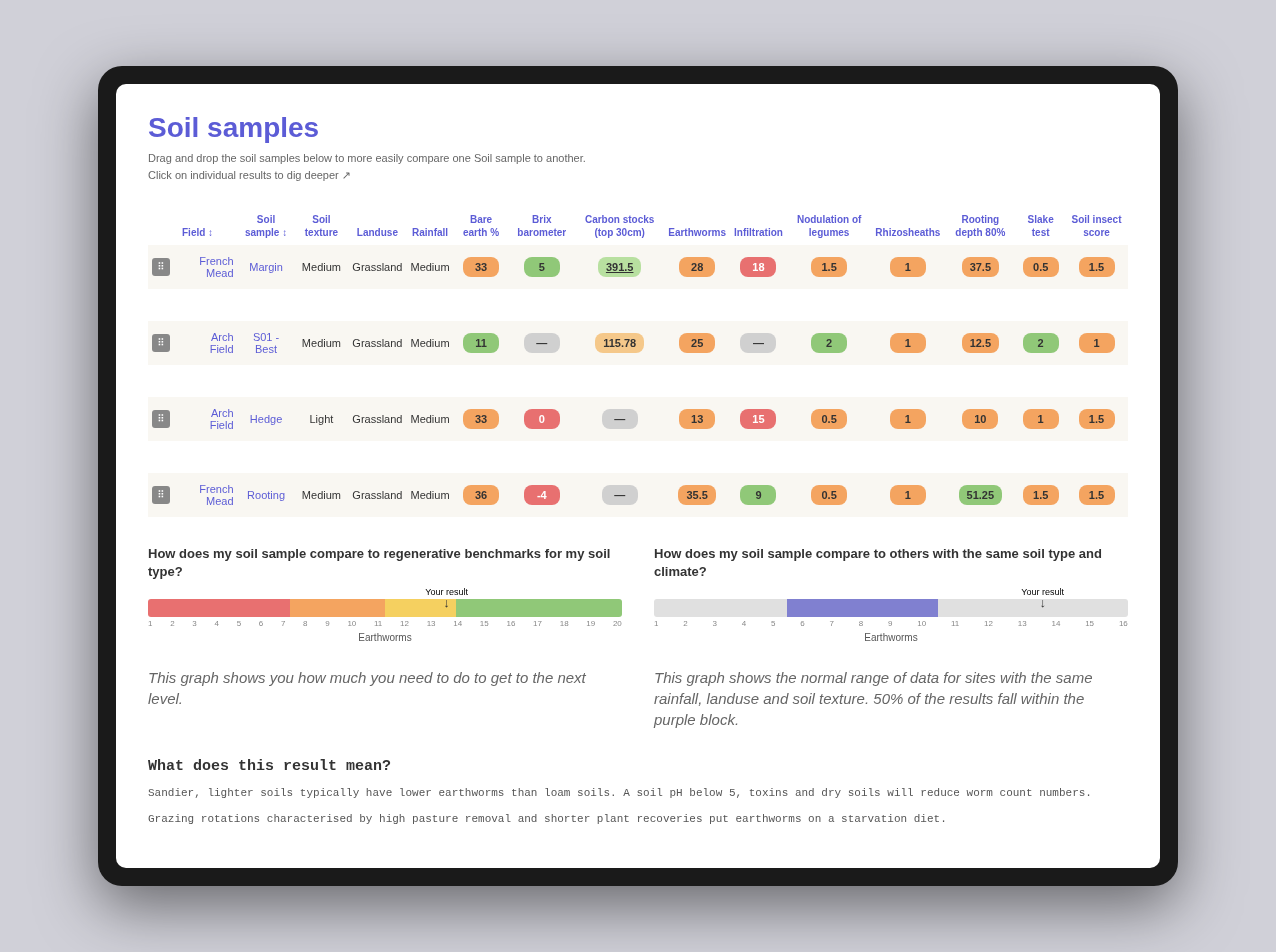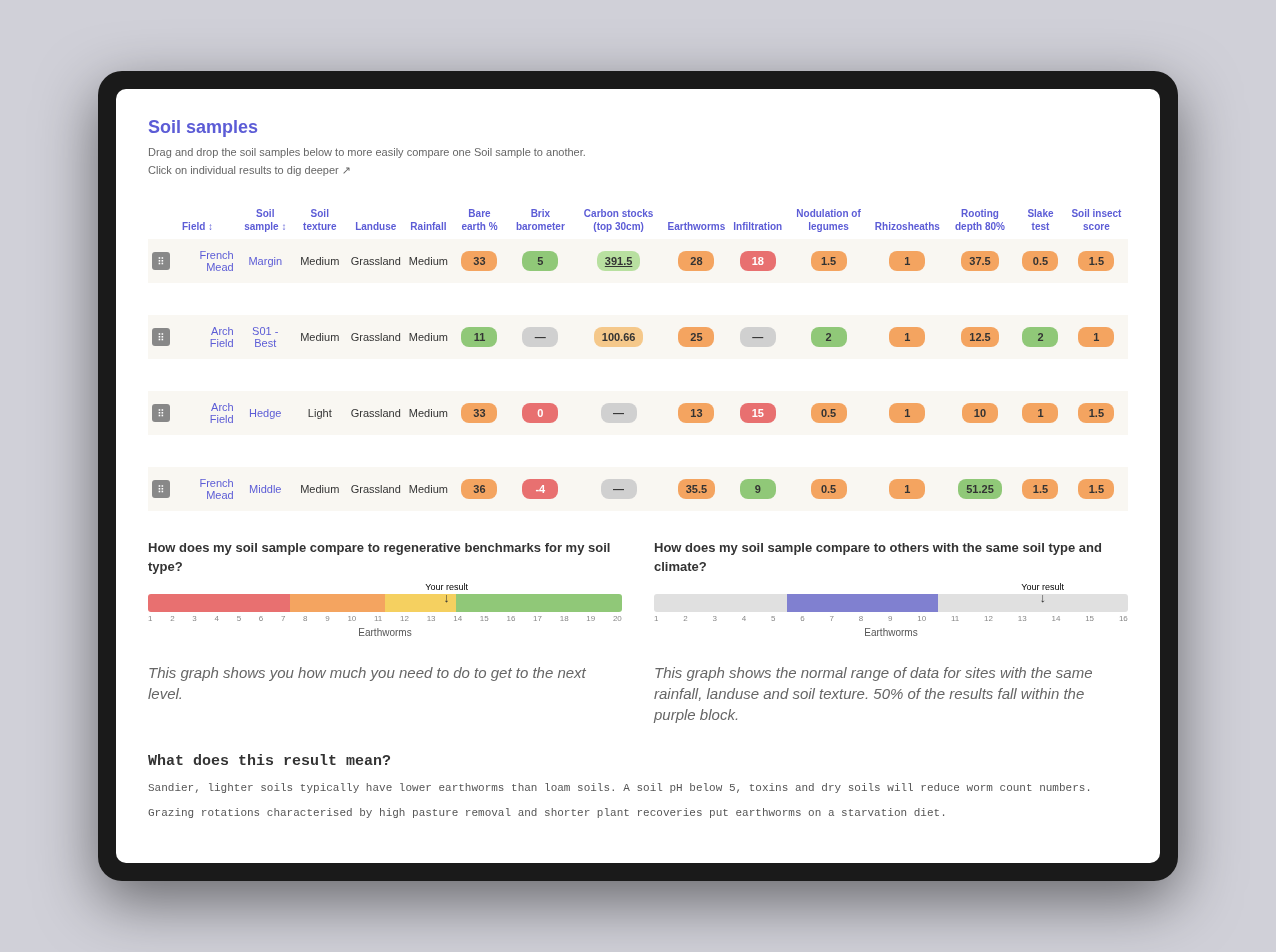--- a/index.html
+++ b/index.html
@@ -19,21 +19,21 @@
       width: 1080px;
       min-height: 780px;
     }
     .screen {
       background: #fff;
       border-radius: 10px;
       padding: 28px 32px 32px;
       overflow: auto;
     }
     .page-title {
-      font-size: 18px;
+      font-size: 28px;
       font-weight: 700;
       color: #5c5cd6;
       margin-bottom: 6px;
     }
     .subtitle {
       font-size: 11px;
       color: #666;
       line-height: 1.6;
       margin-bottom: 22px;
     }
@@ -221,21 +221,21 @@
           </tr>
           <tr>
             <td><span class="drag-handle">⠿</span></td>
             <td class="field-name">Arch Field</td>
             <td class="sample-name">S01 - Best</td>
             <td>Medium</td>
             <td>Grassland</td>
             <td>Medium</td>
             <td><span class="cell-value bg-green">11</span></td>
             <td><span class="cell-value bg-gray">—</span></td>
-            <td><span class="cell-value bg-light-orange">100.66</span></td>
+            <td><span class="cell-value bg-light-orange">115.78</span></td>
             <td><span class="cell-value bg-orange">25</span></td>
             <td><span class="cell-value bg-gray">—</span></td>
             <td><span class="cell-value bg-green">2</span></td>
             <td><span class="cell-value bg-orange">1</span></td>
             <td><span class="cell-value bg-orange">12.5</span></td>
             <td><span class="cell-value bg-green">2</span></td>
             <td><span class="cell-value bg-orange">1</span></td>
           </tr>
           <tr style="height: 5px; background: rgb(255, 255, 255);">
             <td colspan="16"></td>
@@ -257,21 +257,21 @@
             <td><span class="cell-value bg-orange">10</span></td>
             <td><span class="cell-value bg-orange">1</span></td>
             <td><span class="cell-value bg-orange">1.5</span></td>
           </tr>
           <tr style="height: 5px; background: rgb(255, 255, 255);">
             <td colspan="16"></td>
           </tr>
           <tr>
             <td><span class="drag-handle">⠿</span></td>
             <td class="field-name">French Mead</td>
-            <td class="sample-name">Middle</td>
+            <td class="sample-name">Rooting</td>
             <td>Medium</td>
             <td>Grassland</td>
             <td>Medium</td>
             <td><span class="cell-value bg-orange">36</span></td>
             <td><span class="cell-value bg-red">-4</span></td>
             <td><span class="cell-value bg-gray">—</span></td>
             <td><span class="cell-value bg-orange">35.5</span></td>
             <td><span class="cell-value bg-green">9</span></td>
             <td><span class="cell-value bg-orange">0.5</span></td>
             <td><span class="cell-value bg-orange">1</span></td>

